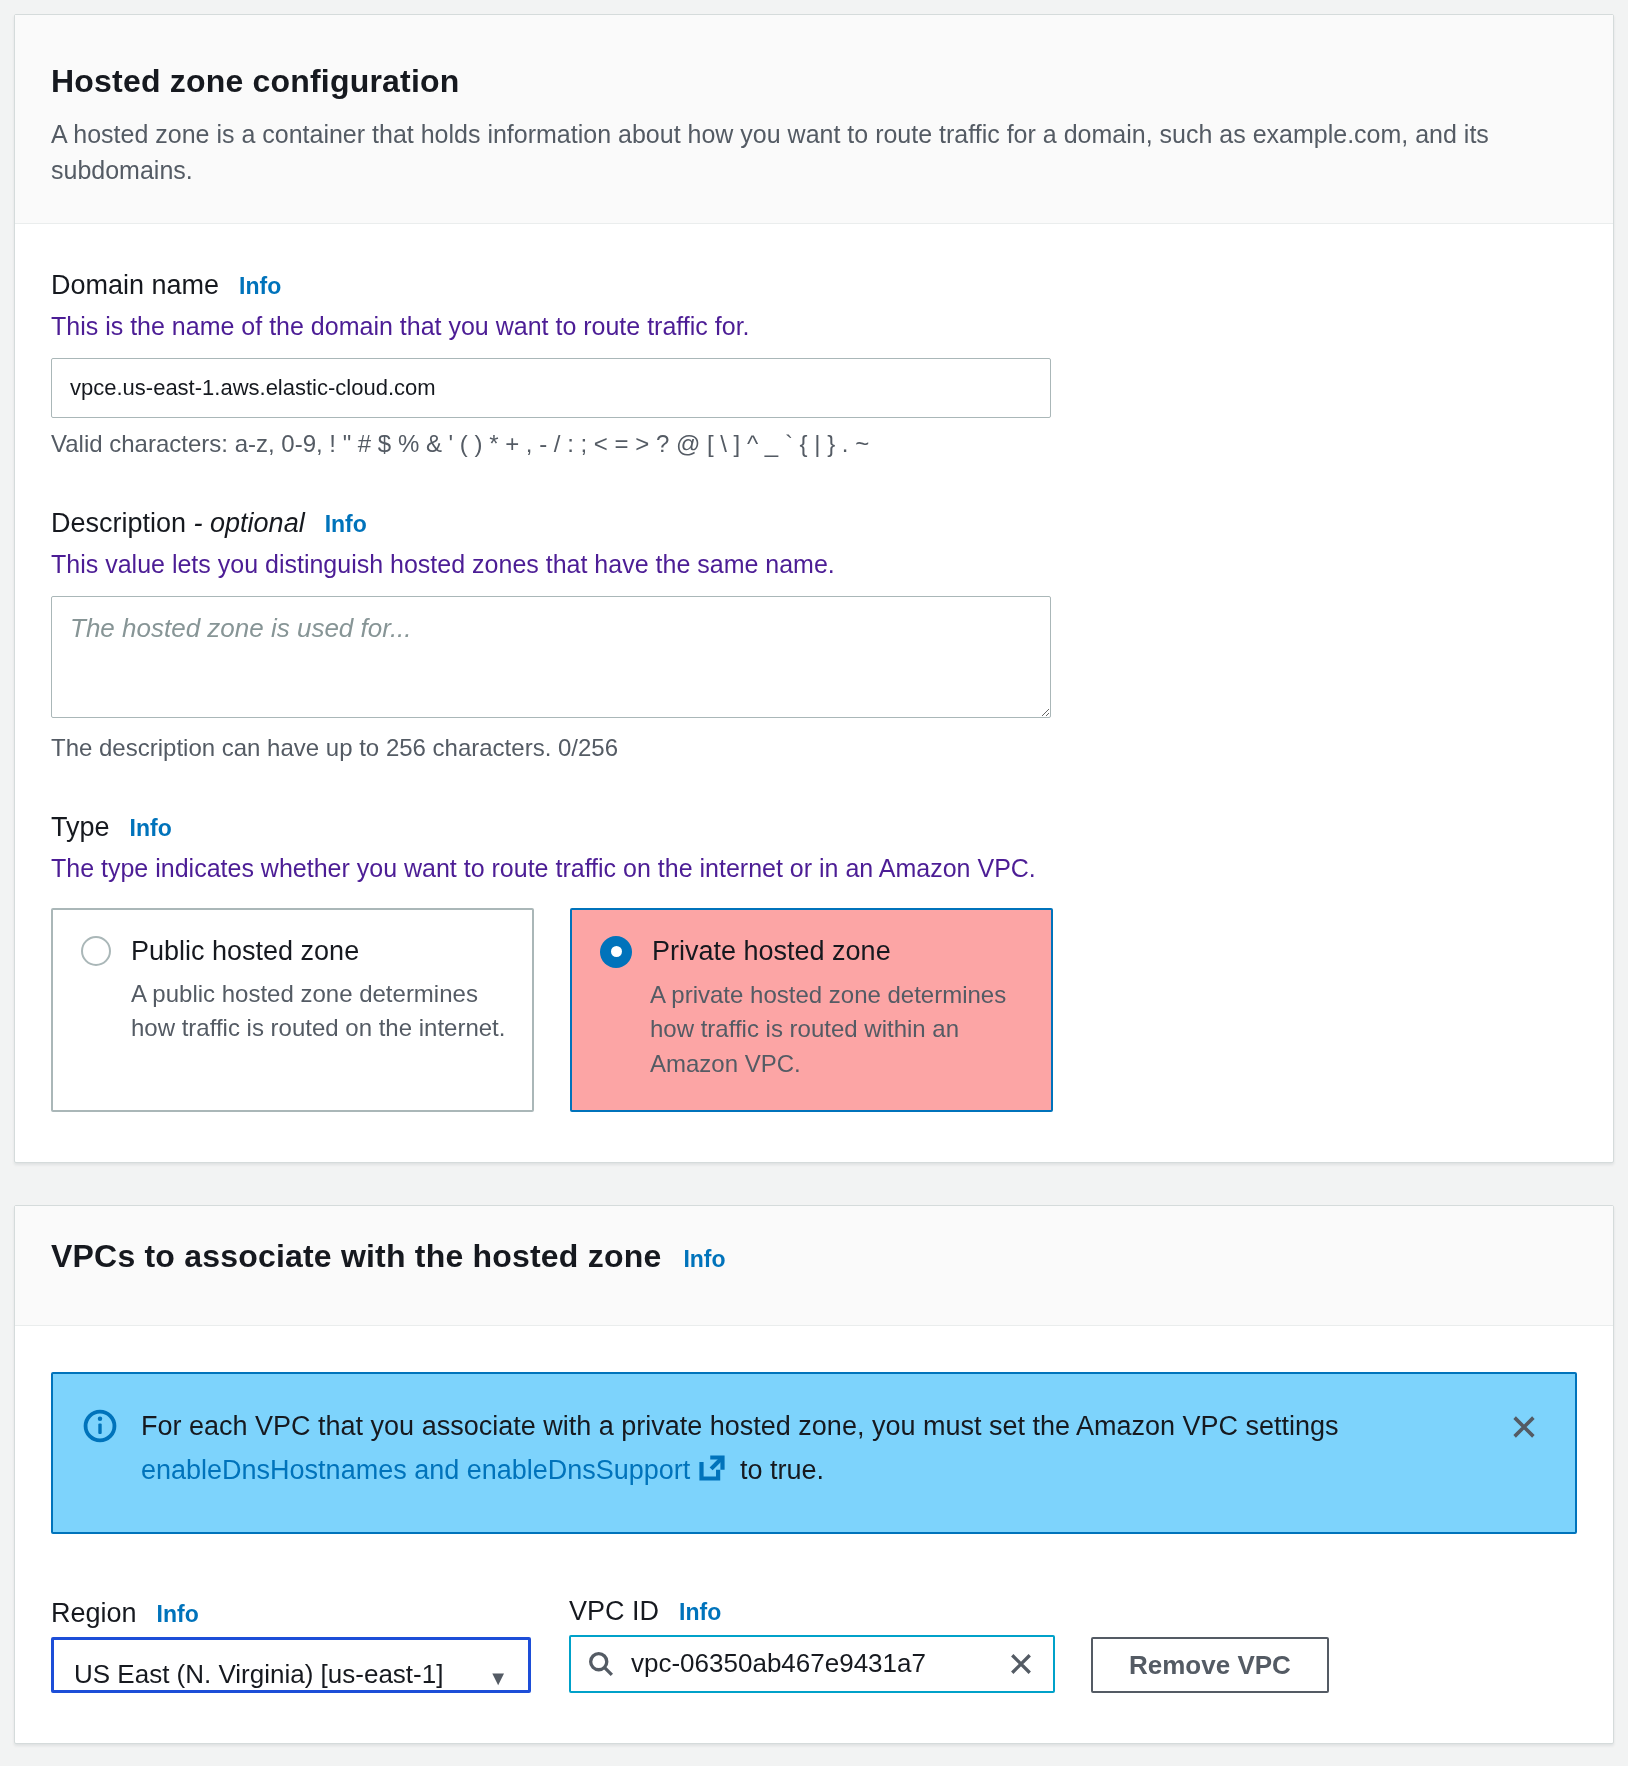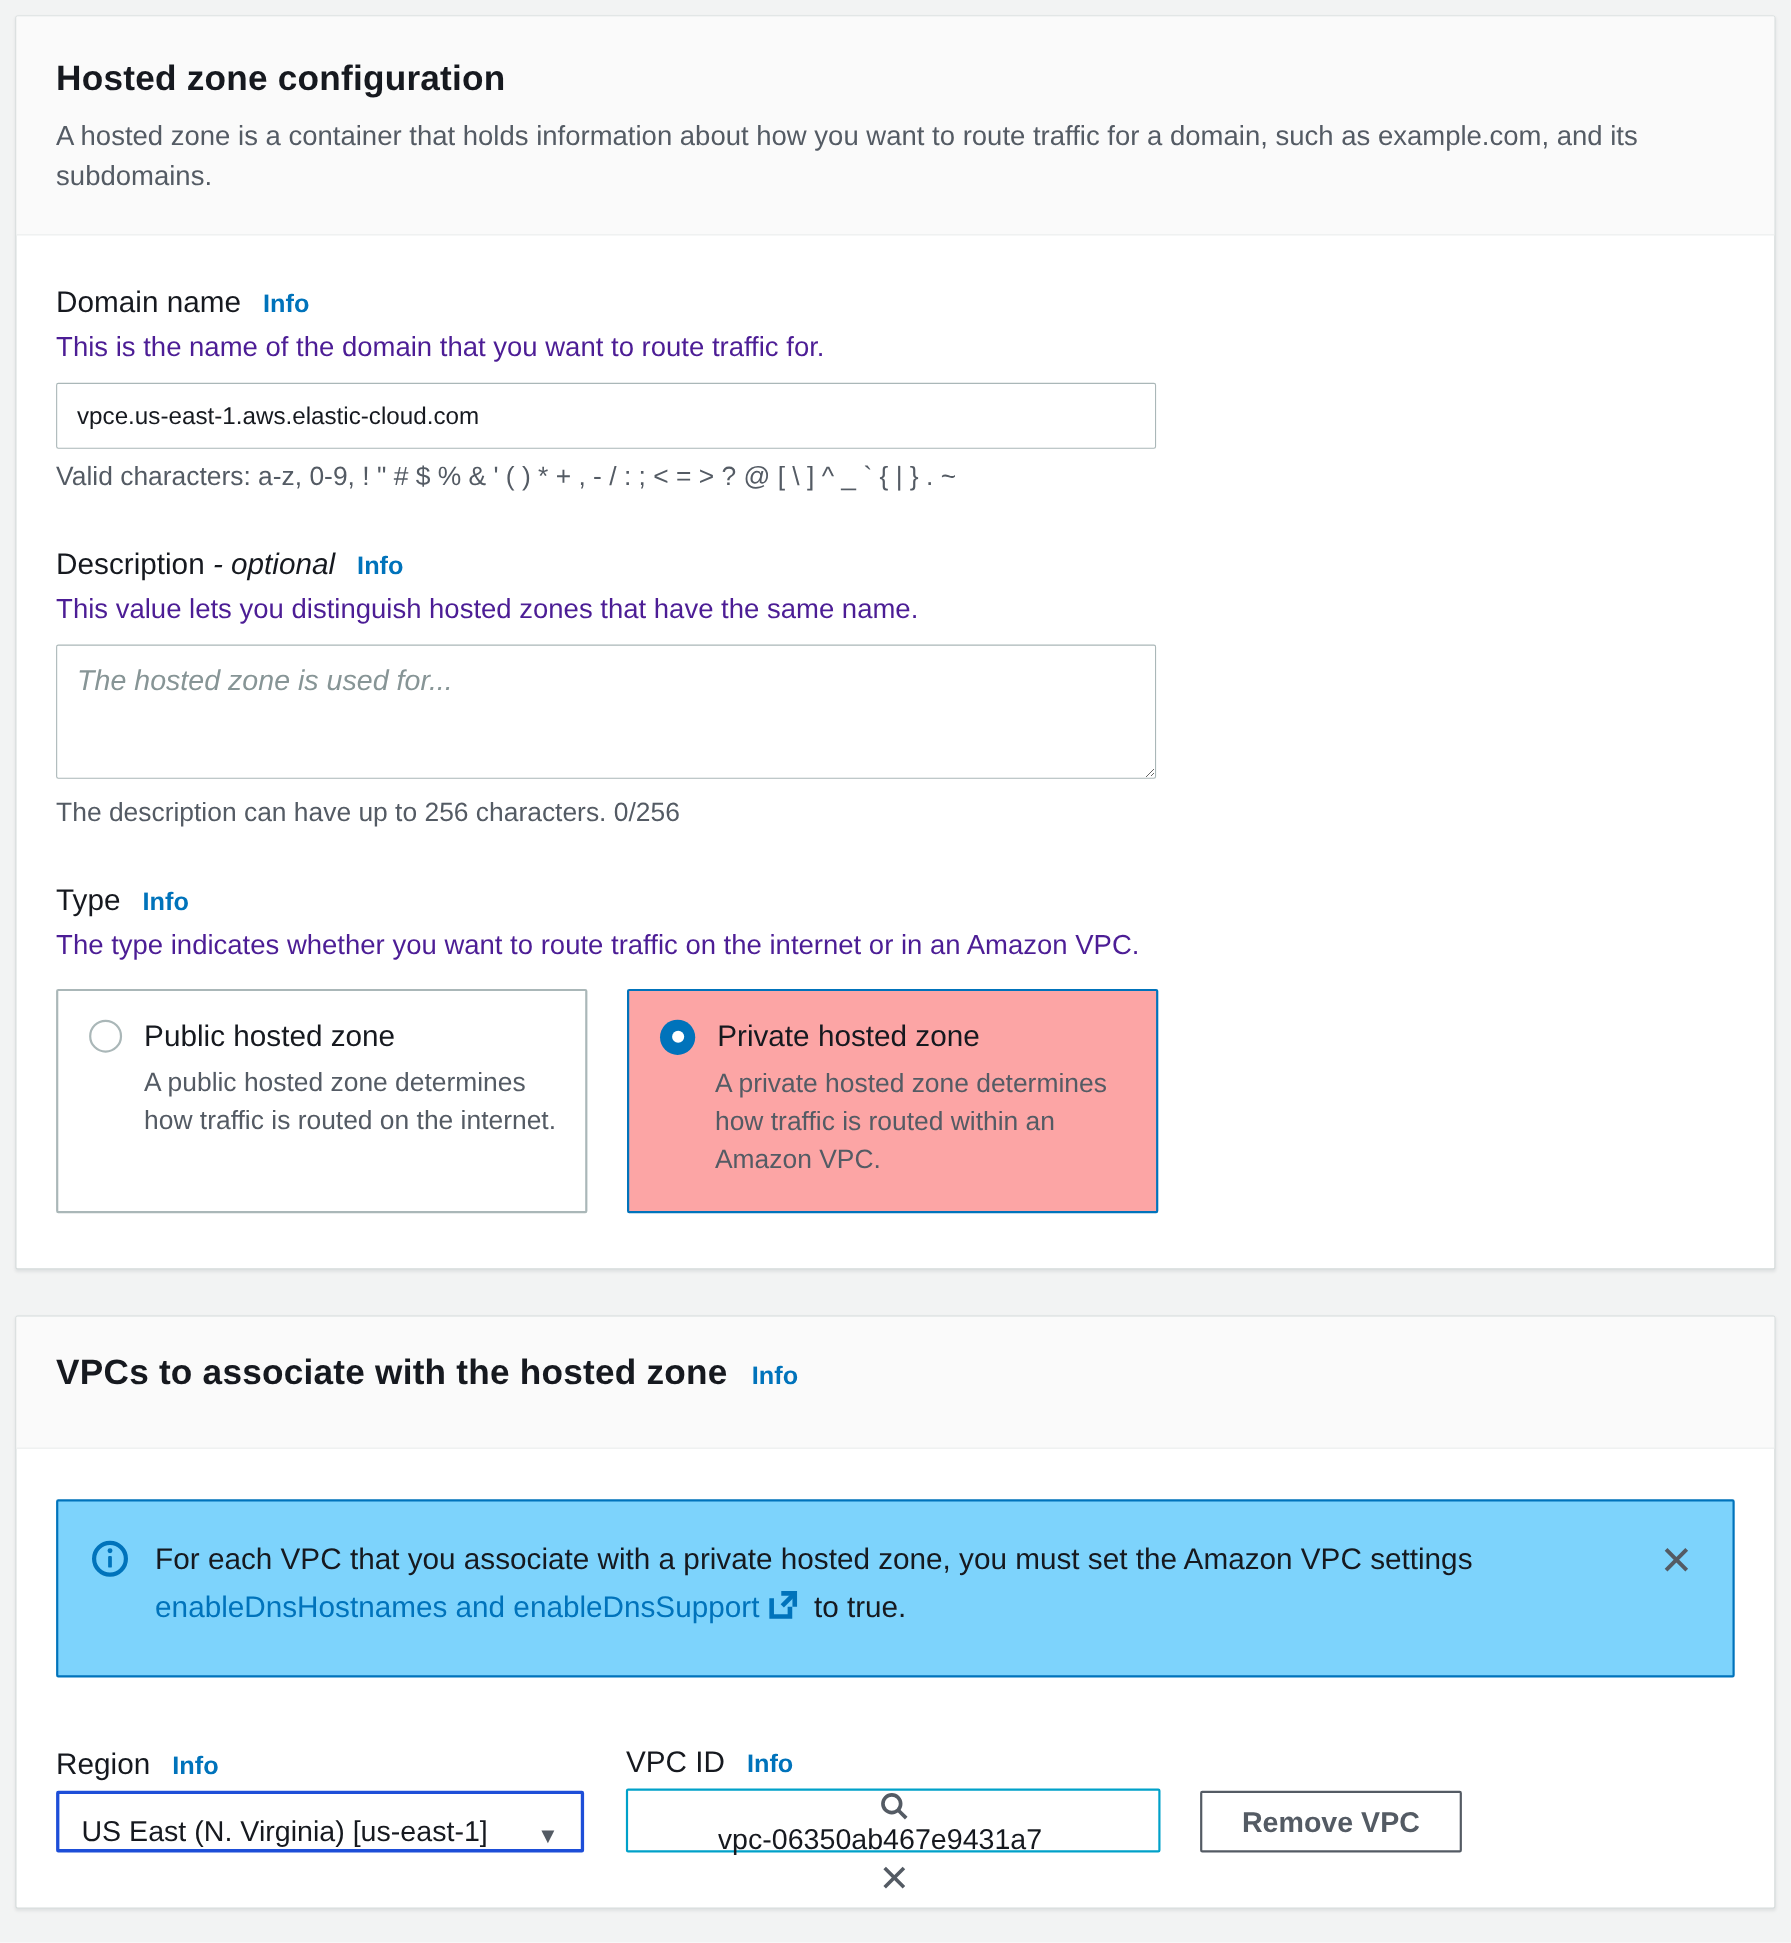--- a/index.html
+++ b/index.html
@@ -24,21 +24,21 @@
   .card-2 { margin-top: 42px; margin-bottom: 18px; }
   .card-header {
     background: #fafafa;
     border-bottom: 1px solid #eaeded;
     padding: 32px 36px 34px 36px;
   }
   .card-title-row { display: flex; align-items: baseline; gap: 22px; }
   .card-title {
     font-size: 32px;
     font-weight: 700;
-    margin: 6px 0 16px 0;
+    margin: 16px 0 16px 0;
     color: #16191f;
     letter-spacing: 0.2px;
   }
   .card-title-row .card-title { margin: 0 0 16px 0; }
   .card-desc {
     font-size: 25px;
     line-height: 1.45;
     color: #545b64;
     margin: 0;
     max-width: 1530px;
@@ -161,21 +161,20 @@
   }
   .select-caret { font-size: 20px; color: #545b64; margin-left: 16px; }
   .search-box {
     height: 58px;
     border: 2px solid #00a1c9;
     border-radius: 2px;
     background: #fff;
     display: flex;
     align-items: center;
     padding: 0 14px 0 16px;
-    flex-direction: column;
   }
   .search-box input {
     border: none; outline: none;
     flex: 1 1 auto;
     font-size: 26px;
     font-family: "Liberation Sans", sans-serif;
     color: #16191f;
     margin-left: 14px;
     min-width: 0;
     background: transparent;

